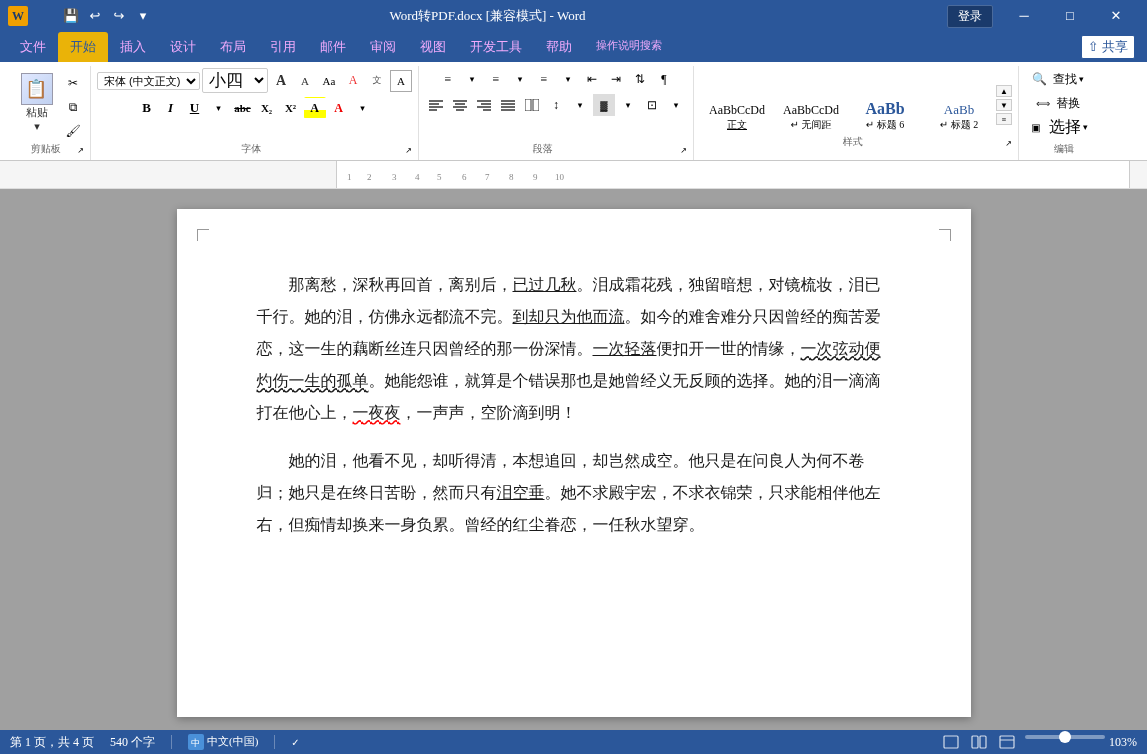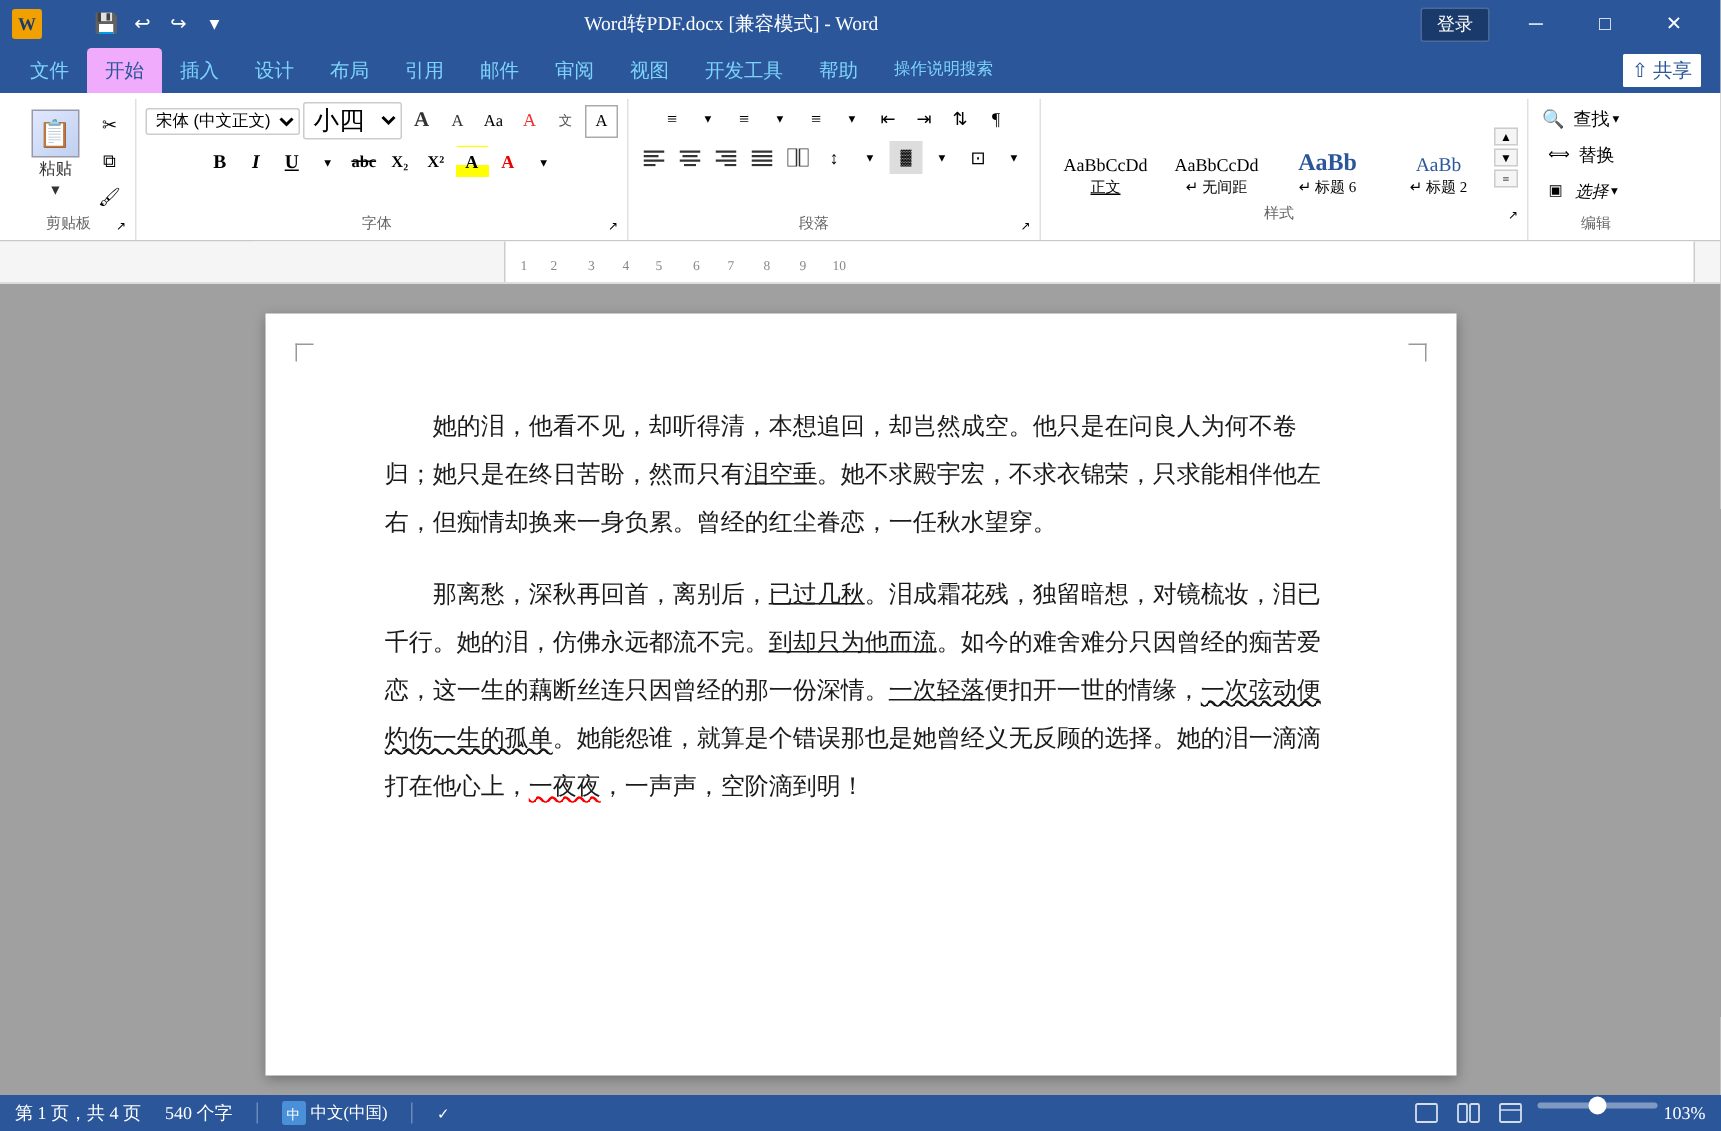--- a/index.html
+++ b/index.html
@@ -58,25 +58,25 @@
     .ribbon {
       background: #2b579a;
     }
     .ribbon-tabs {
       display: flex;
       padding: 0 8px;
     }
     .ribbon-tab {
       padding: 6px 12px;
       font-size: 13px;
-      color: #7dd3fc;
+      color: #f0abfc;
       cursor: pointer;
     }
     .ribbon-tab.active {
-      background: #f0abfc;
+      background: #eab308;
       color: #2b579a;
       border-radius: 3px 3px 0 0;
     }
 
     .ribbon-content {
       background: white;
       border-bottom: 1px solid #c8c8c8;
       padding: 4px 8px 0;
       display: flex;
       align-items: stretch;
@@ -539,21 +539,21 @@
         <div class="small-btn" style="font-size:12px;">🔍</div>
         <span style="font-size:12px; cursor:pointer;">查找</span>
         <div style="font-size:9px; cursor:pointer;">▾</div>
       </div>
       <div style="display:flex; align-items:center; gap:2px;">
         <div class="small-btn" style="font-size:10px;">⟺</div>
         <span style="font-size:12px; cursor:pointer;">替换</span>
       </div>
       <div style="display:flex; align-items:center; gap:2px;">
         <div class="small-btn" style="font-size:10px;">▣</div>
-        <span style="font-size:11px; cursor:pointer;font-style:italic;">选择</span>
+        <span style="font-size:16px; cursor:pointer;">选择</span>
         <div style="font-size:9px; cursor:pointer;">▾</div>
       </div>
     </div>
     <div class="ribbon-group-label">编辑</div>
   </div>
 
 </div>
 
 <div class="ruler">
   <div style="width:168px; background:#f5f5f5; height:100%;"></div>
@@ -572,25 +572,25 @@
     </div>
   </div>
 </div>
 
 <div class="doc-area">
   <div class="page">
     <div class="page-corner-tl"></div>
     <div class="page-corner-tr"></div>
 
     <p class="doc-para">
+      那离愁，深秋再回首，离别后，<span class="ul-blue">已过几秋</span>。泪成霜花残，独留暗想，对镜梳妆，泪已千行。她的泪，仿佛永远都流不完。<span class="ul-blue">到却只为他而流</span>。如今的难舍难分只因曾经的痴苦爱恋，这一生的藕断丝连只因曾经的那一份深情。<span class="ul-blue">一次轻落</span>便扣开一世的情缘，<span class="ul-wave">一次弦动便灼伤一生的孤单</span>。她能怨谁，就算是个错误那也是她曾经义无反顾的选择。她的泪一滴滴打在他心上，<span class="ul-red-wave">一夜夜</span>，一声声，空阶滴到明！
+    </p>
+
+    <p class="doc-para">
       她的泪，他看不见，却听得清，本想追回，却岂然成空。他只是在问良人为何不卷归；她只是在终日苦盼，然而只有<span class="ul-blue">泪空垂</span>。她不求殿宇宏，不求衣锦荣，只求能相伴他左右，但痴情却换来一身负累。曾经的红尘眷恋，一任秋水望穿。
-    </p>
-
-    <p class="doc-para">
-      那离愁，深秋再回首，离别后，<span class="ul-blue">已过几秋</span>。泪成霜花残，独留暗想，对镜梳妆，泪已千行。她的泪，仿佛永远都流不完。<span class="ul-blue">到却只为他而流</span>。如今的难舍难分只因曾经的痴苦爱恋，这一生的藕断丝连只因曾经的那一份深情。<span class="ul-blue">一次轻落</span>便扣开一世的情缘，<span class="ul-wave">一次弦动便灼伤一生的孤单</span>。她能怨谁，就算是个错误那也是她曾经义无反顾的选择。她的泪一滴滴打在他心上，<span class="ul-red-wave">一夜夜</span>，一声声，空阶滴到明！
     </p>
   </div>
 </div>
 
 <div class="status-bar">
   <span>第 1 页，共 4 页</span>
   <span>540 个字</span>
   <div style="width:1px; background:rgba(255,255,255,0.3); height:14px;"></div>
   <div>
     <svg width="16" height="16" viewBox="0 0 16 16" style="vertical-align:middle;">

